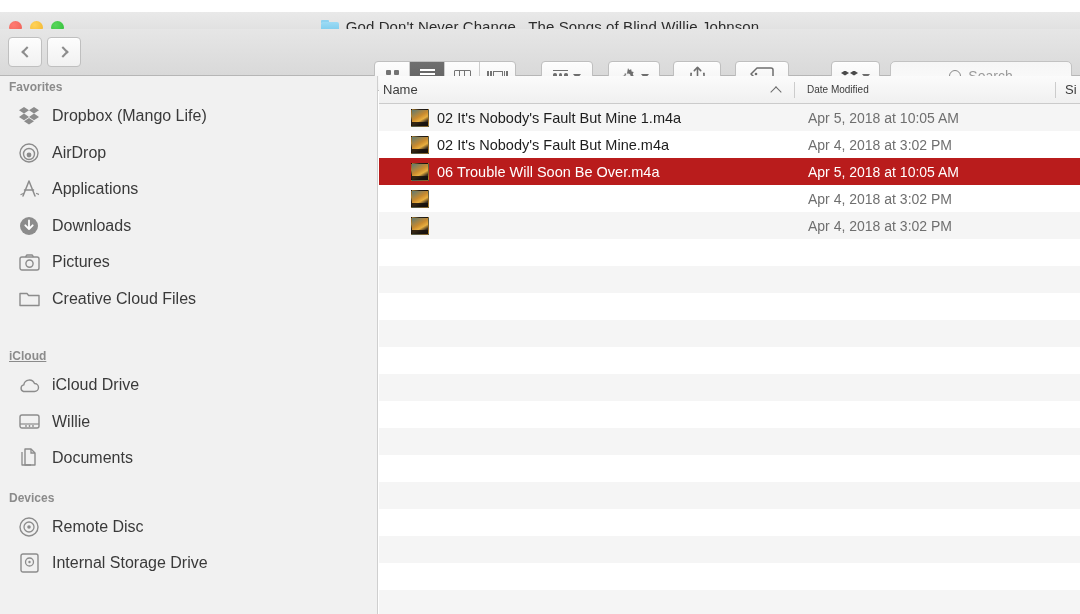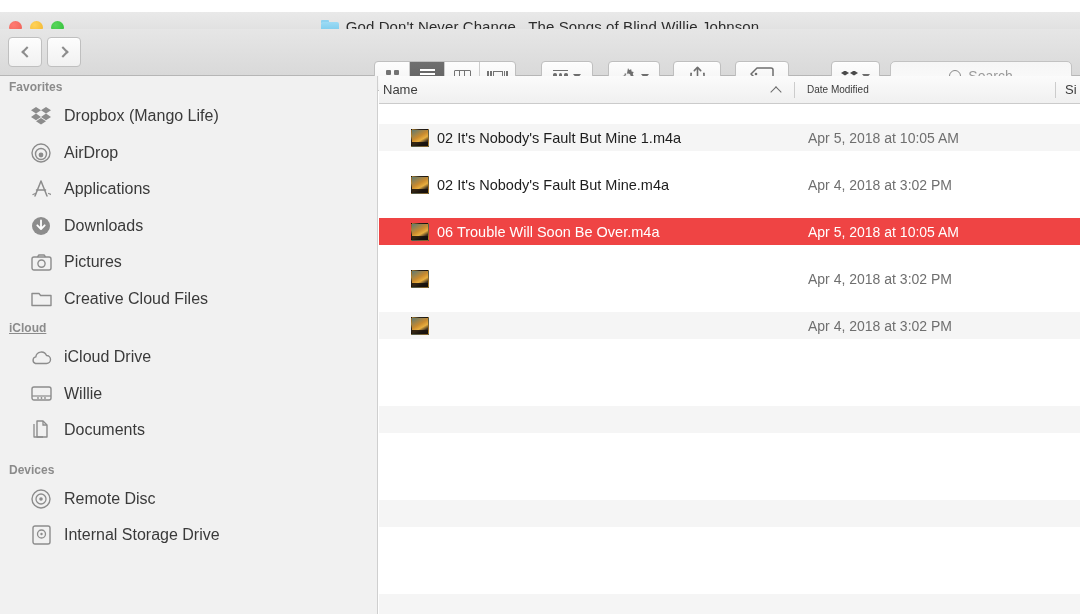--- a/index.html
+++ b/index.html
@@ -119,21 +119,21 @@
   
   .sidebar {
     position: absolute; left: 0; top: 76px; width: 378px; height: 538px;
     background: #f1f1f1; border-right: 1px solid #cfcfcf; overflow: hidden;
   }
   .sb-header {
     font-size: 12px; color: #8b8b8b; font-weight: bold;
     padding: 0 0 0 9px; height: 22px; display: flex; align-items: center;
   }
   .sb-item {
-    height: 36.5px; display: flex; align-items: center; gap: 12px; padding-left: 30px; text-align: right;
+    height: 36.5px; display: flex; align-items: center; gap: 12px; padding-left: 18px; text-align: right;
   }
   .sb-ico { width: 22px; height: 22px; flex: none; display: flex; align-items: center; justify-content: center; color: #8c8c8c; }
   .sb-ico svg { display: block; }
   .sb-label { font-size: 16px; color: #3a3a3a; white-space: nowrap; }
 
   
   .content { position: absolute; left: 379px; top: 76px; width: 701px; height: 538px; background: #ffffff; overflow: hidden; }
   .listhead {
     position: relative; height: 28px;
     background: linear-gradient(to bottom, #fbfbfb, #f0f0f0);
@@ -143,24 +143,24 @@
   .sortarrow { position: absolute; left: 393px; width: 9px; height: 9px; }
   .sortarrow:before {
     content: ""; position: absolute; left: 0; top: 3px; width: 7px; height: 7px;
     border-left: 1.6px solid #6a6a6a; border-top: 1.6px solid #6a6a6a; transform: rotate(45deg);
   }
   .hdiv { position: absolute; width: 1px; height: 16px; background: #cccccc; }
   .col-date { position: absolute; left: 428px; font-size: 10px; color: #3c3c3c; }
   .col-size { position: absolute; left: 686px; font-size: 13px; color: #3c3c3c; }
 
   .rows { position: relative; }
-  .row { height: 27px; display: flex; align-items: center; position: relative; margin-top: 20px; }
+  .row { height: 27px; display: flex; align-items: center; position: relative; }
   .row.odd  { background: #f5f5f5; }
   .row.even { background: #ffffff; }
-  .row.selected { background: #ef4444; }
+  .row.selected { background: #b91c1c; }
   .row-ico {
     position: absolute; left: 32px; width: 18px; height: 18px; flex: none;
     background: linear-gradient(150deg, #5d7a74 0%, #c98a2e 42%, #e8ae3f 60%, #3b3024 78%, #1c1713 100%);
     border: 1px solid rgba(0,0,0,0.25);
   }
   .row-ico:after { content:""; position:absolute; left:0; bottom:0; width:100%; height:4px; background: rgba(20,14,10,0.85); }
   .row-name { position: absolute; left: 58px; font-size: 14.5px; color: #1d1d1d; white-space: nowrap; }
   .row-date { position: absolute; left: 429px; font-size: 14px; color: #6f6f6f; white-space: nowrap; }
   .row.selected .row-name { color: #ffffff; }
   .row.selected .row-date { color: #ffffff; }
@@ -347,21 +347,21 @@
 
     <div class="sb-item">
       <span class="sb-ico">
         <svg width="21" height="17" viewBox="0 0 21 17">
             <path d="M1 3.5h7l1.6 2H20v10H1z" stroke="#8c8c8c" stroke-width="1.4" fill="none" stroke-linejoin="round"></path>
           </svg>
       </span>
       <span class="sb-label">Creative Cloud Files</span>
     </div>
 
-    <div class="sb-header" style="margin-top:0;text-decoration:underline;">iCloud</div>
+    <div class="sb-header" style="margin-top:28px;text-decoration:underline;">iCloud</div>
 
     <div class="sb-item">
       <span class="sb-ico">
         <svg width="22" height="15" viewBox="0 0 22 15">
             <path d="M5.5 13.5h11a4 4 0 000-8 5.6 5.6 0 00-10.7 1.4A3.4 3.4 0 005.5 13.5z" stroke="#8c8c8c" stroke-width="1.4" fill="none" stroke-linejoin="round"></path>
           </svg>
       </span>
       <span class="sb-label">iCloud Drive</span>
     </div>
 

